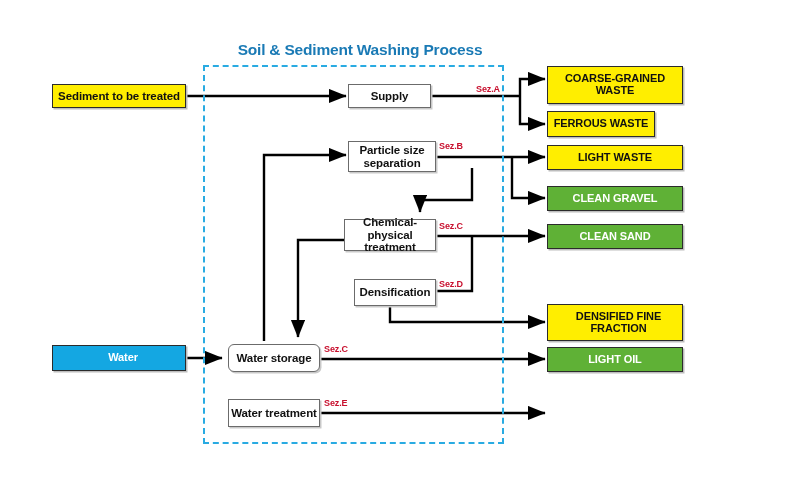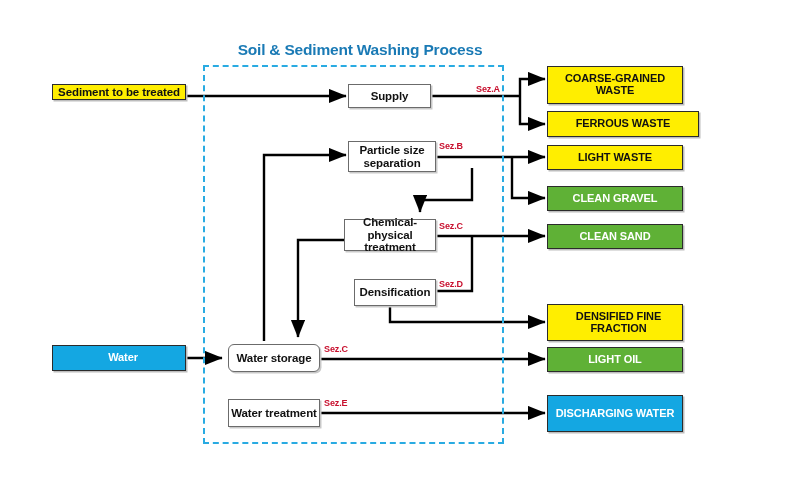--- a/index.html
+++ b/index.html
@@ -128,21 +128,21 @@
       <path d="M390,306 L390,322 L545,322" marker-end="url(#arrow)"></path>
 
       <path d="M186,358 L222,358" marker-end="url(#arrow)"></path>
 
       <path d="M320,359 L545,359" marker-end="url(#arrow)"></path>
 
       <path d="M320,413 L545,413" marker-end="url(#arrow)"></path>
     </g>
   </svg>
 
-  <div class="node io yellow-in" style="left:52px; top:84px; width:134px; height:16px;">
+  <div class="node io yellow-in" style="left:52px; top:84px; width:134px; height:24px;">
     <span>Sediment to be treated</span>
   </div>
 
   <div class="node io blue" style="left:52px; top:345px; width:134px; height:26px;padding-left:8px;">
     <span>Water</span>
   </div>
 
   <div class="node proc" style="left:348px; top:84px; width:83px; height:24px;align-items:center;">
     <span>Supply</span>
   </div>
@@ -171,21 +171,21 @@
   <span class="sez" style="left:439px; top:141px;">Sez.B</span>
   <span class="sez" style="left:439px; top:221px;">Sez.C</span>
   <span class="sez" style="left:439px; top:279px;">Sez.D</span>
   <span class="sez" style="left:324px; top:344px;">Sez.C</span>
   <span class="sez" style="left:324px; top:398px;">Sez.E</span>
 
   <div class="node io yellow" style="left:547px; top:66px; width:136px; height:38px;">
     <span>COARSE-GRAINED WASTE</span>
   </div>
 
-  <div class="node io yellow" style="left:547px; top:111px; width:152px; height:26px;">
+  <div class="node io yellow" style="left:547px; top:111px; width:108px; height:26px;">
     <span>FERROUS WASTE</span>
   </div>
 
   <div class="node io yellow" style="left:547px; top:145px; width:136px; height:25px;">
     <span>LIGHT WASTE</span>
   </div>
 
   <div class="node io green" style="left:547px; top:186px; width:136px; height:25px;">
     <span>CLEAN GRAVEL</span>
   </div>
@@ -195,17 +195,14 @@
   </div>
 
   <div class="node io yellow" style="left:547px; top:304px; width:136px; height:37px;padding-left:7px;">
     <span>DENSIFIED FINE FRACTION</span>
   </div>
 
   <div class="node io green" style="left:547px; top:347px; width:136px; height:25px;">
     <span>LIGHT OIL</span>
   </div>
 
-  <div class="node io blue" style="left:547px; top:395px; width:136px; height:37px;">
-    <span>DISCHARGING WATER</span>
-  </div>
 
 </div>
 
 </body></html>

